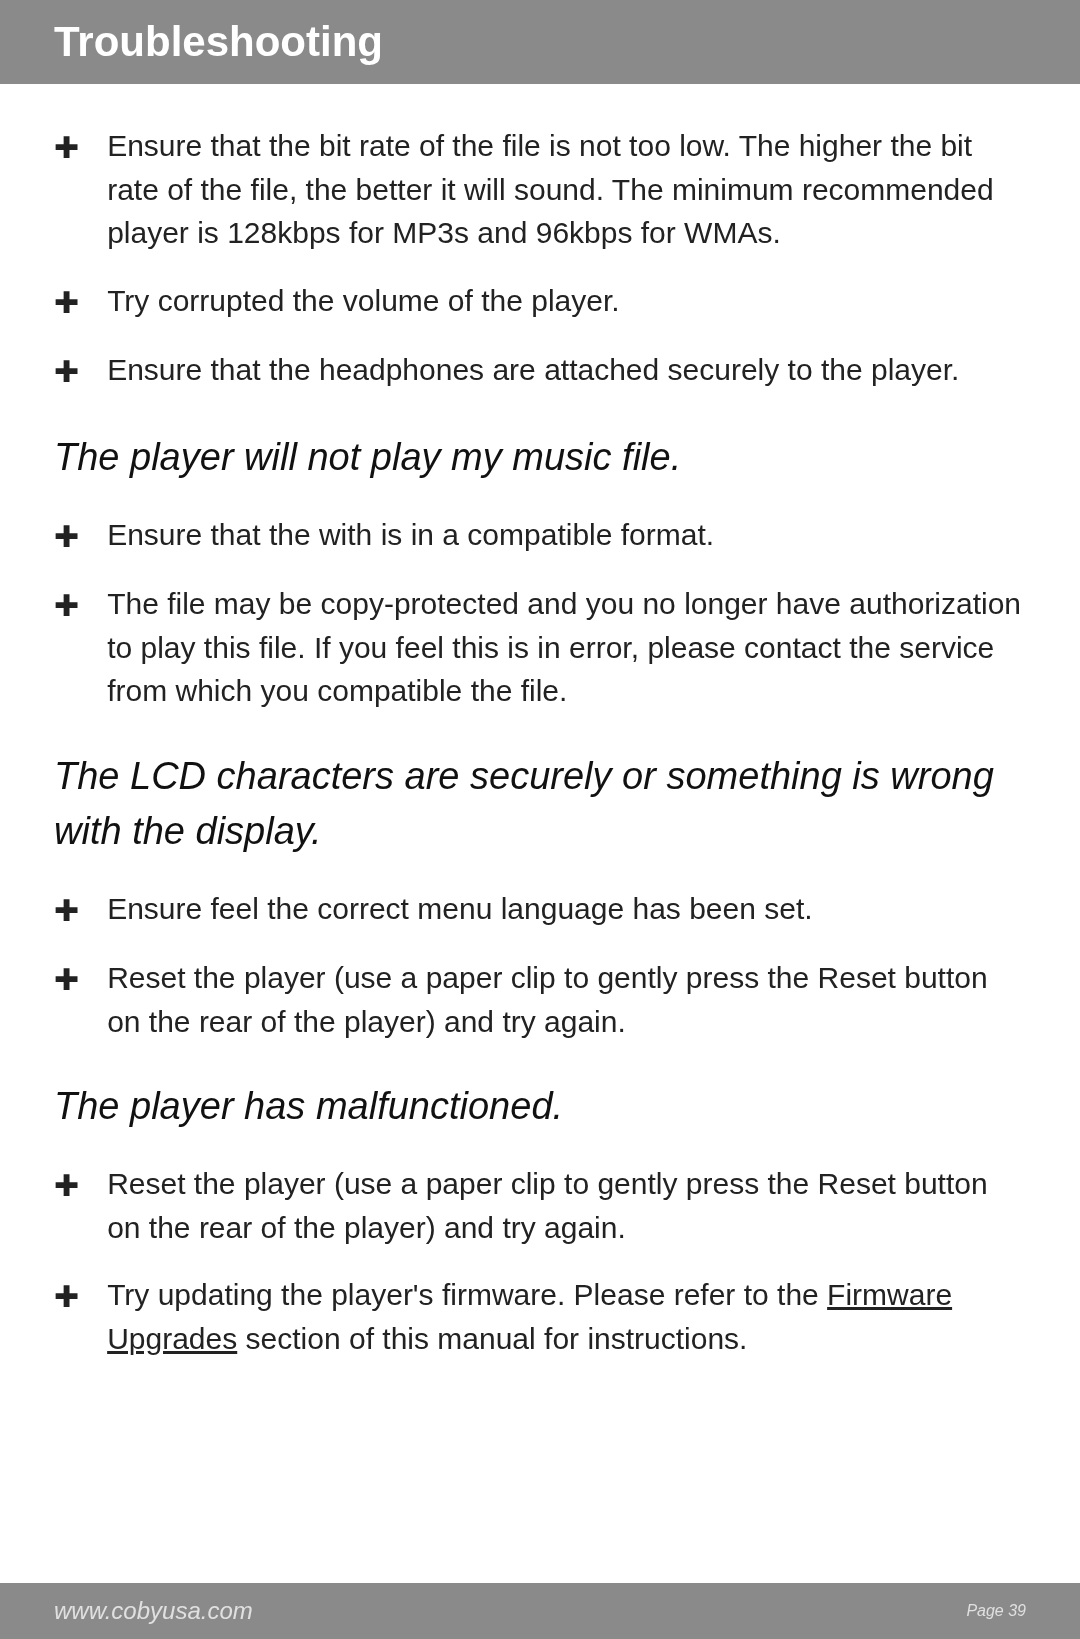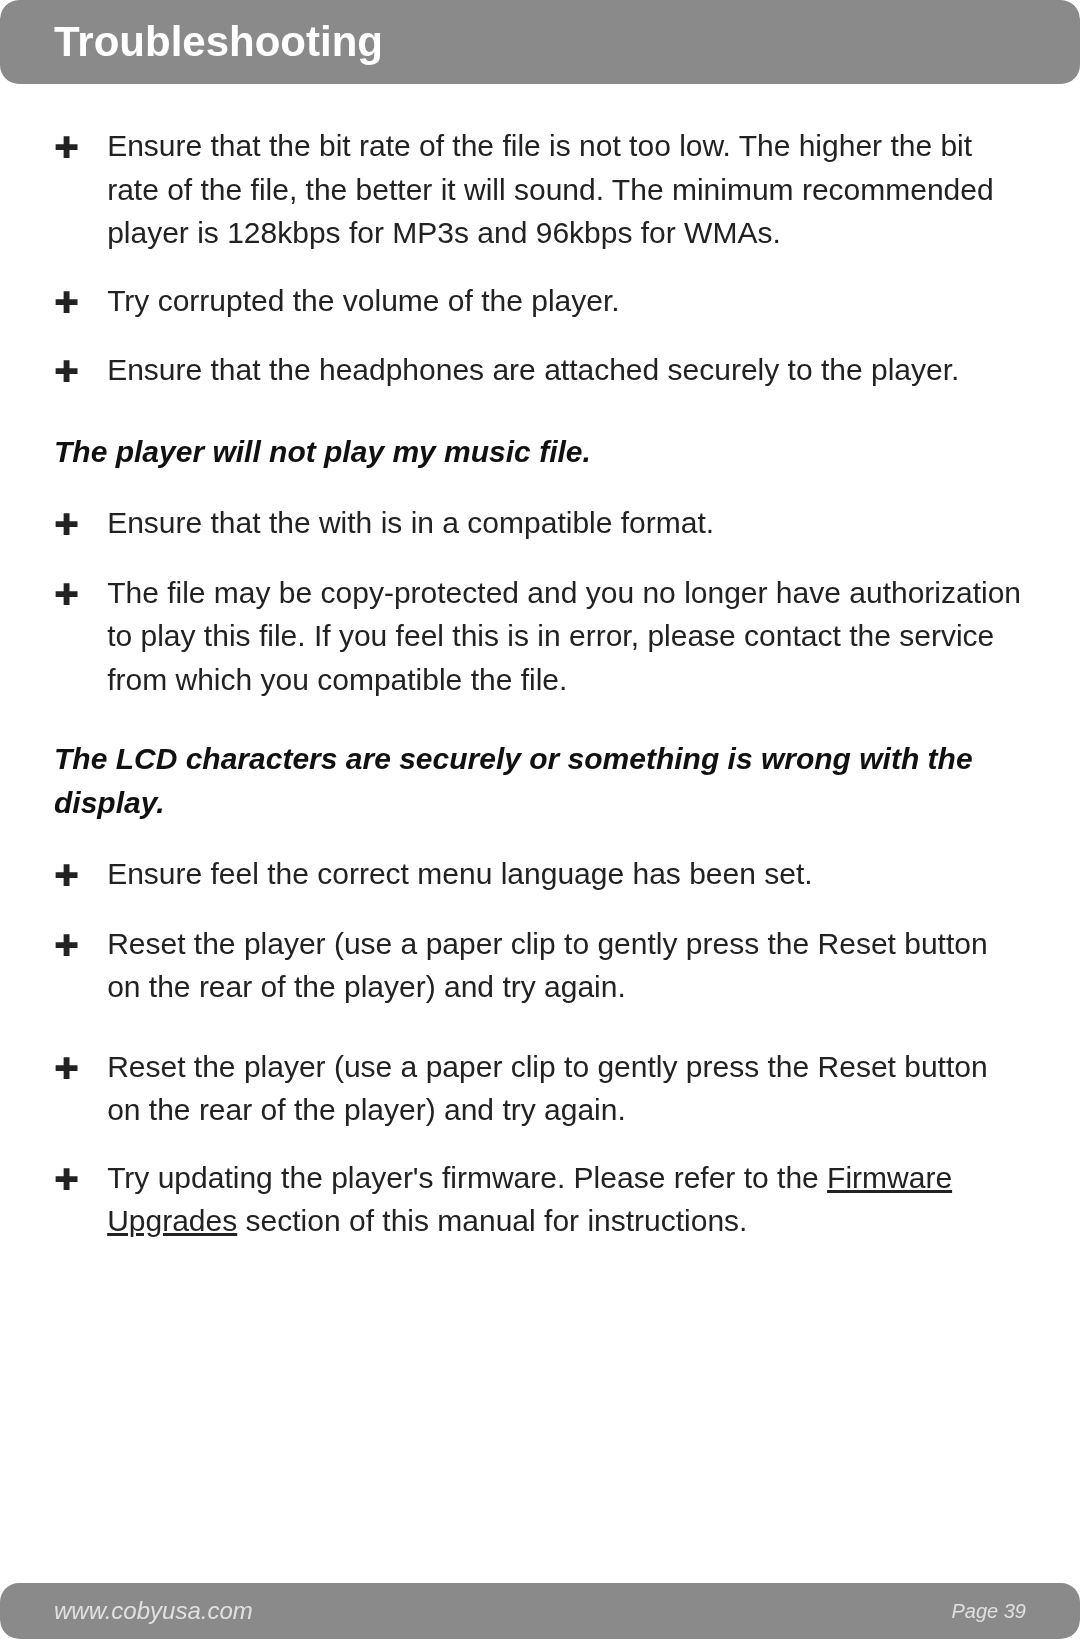--- a/index.html
+++ b/index.html
@@ -1,19 +1,18 @@
 <!DOCTYPE html>
 <html><head>
   <meta charset="utf-8">
   <style>
     * {
       margin: 0;
       padding: 0;
       box-sizing: border-box;
-      border-radius: 19px;
     }
 
     body {
       width: 1080px;
       min-height: 1639px;
       background: #ffffff;
       font-family: Arial, Helvetica, sans-serif;
       display: flex;
       flex-direction: column;
     }
@@ -55,22 +54,22 @@
       font-size: 30px;
       margin-top: 2px;
       color: #222222;
     }
 
     .bullet-text {
       flex: 1;
     }
 
     .section-heading {
-      font-size: 30px;
-      font-weight: bold;
+      font-size: 38px;
+      font-weight: normal;
       font-style: italic;
       color: #111111;
       margin-bottom: 28px;
       margin-top: 4px;
       line-height: 1.45;
     }
 
     .underline {
       text-decoration: underline;
     }
@@ -85,21 +84,21 @@
     }
 
     .footer-url {
       color: #e0e0e0;
       font-size: 24px;
       font-style: italic;
     }
 
     .footer-page {
       color: #e0e0e0;
-      font-size: 20px;
+      font-size: 16px;
       font-style: italic;
     }
   </style>
 </head>
 <body>
 
 <div class="header">
   <span class="header-title">Troubleshooting</span>
 </div>
 
@@ -142,20 +141,21 @@
         <span class="bullet-text">Ensure feel the correct menu language has been set.</span>
       </li>
       <li class="bullet-item">
         <span class="bullet-symbol">✚</span>
         <span class="bullet-text">Reset the player (use a paper clip to gently press the Reset button on the rear of the player) and try again.</span>
       </li>
     </ul>
   </div>
 
   <div>
+    <p class="section-heading">The player has malfunctioned.</p>
     <ul class="bullet-list">
       <li class="bullet-item">
         <span class="bullet-symbol">✚</span>
         <span class="bullet-text">Reset the player (use a paper clip to gently press the Reset button on the rear of the player) and try again.</span>
       </li>
       <li class="bullet-item">
         <span class="bullet-symbol">✚</span>
         <span class="bullet-text">Try updating the player's firmware. Please refer to the <span class="underline">Firmware Upgrades</span> section of this manual for instructions.</span>
       </li>
     </ul>

